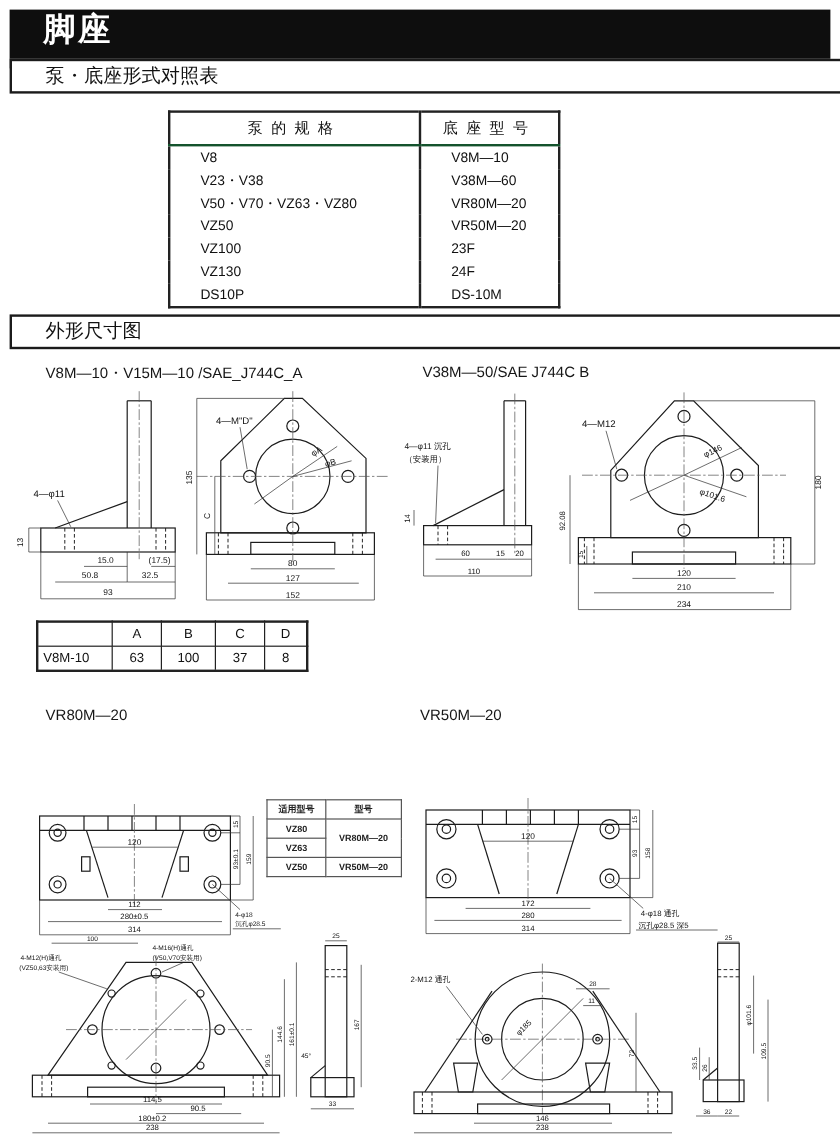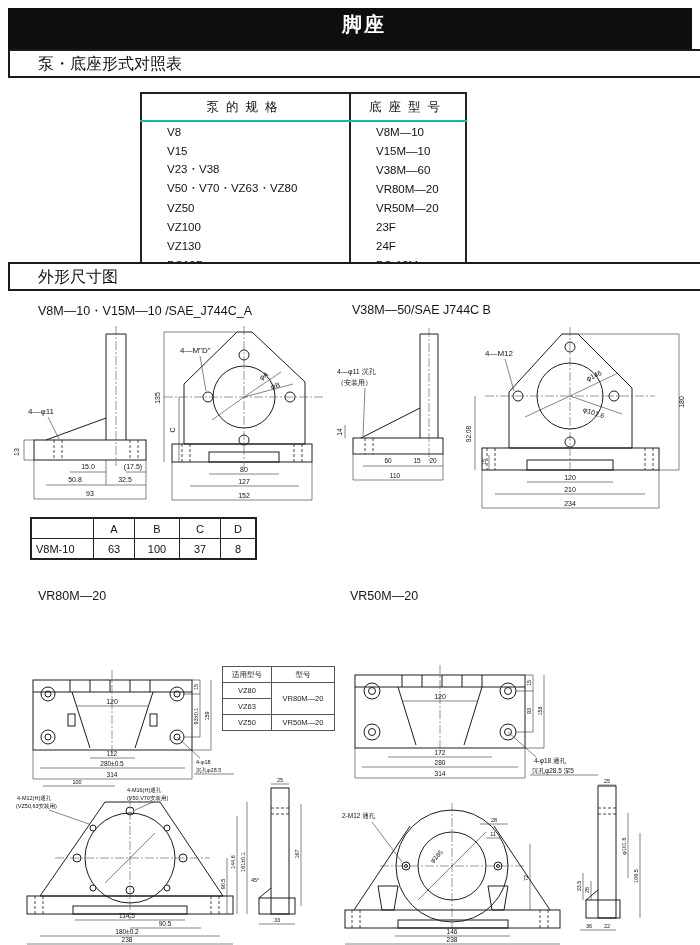--- a/index.html
+++ b/index.html
@@ -1,35 +1,35 @@
 <!DOCTYPE html>
 <html><head>
 <meta charset="utf-8">
 <style>
   html,body{margin:0;padding:0;background:#e9e9e9;}
   .page{position:relative;width:700px;height:945px;background:#ffffff;
         font-family:"Liberation Sans","DejaVu Sans",sans-serif;color:#111;overflow:hidden;}
   .titlebar{position:absolute;left:8px;top:8px;width:656px;height:49px;background:#0e0e0e;
-        color:#fff;font-size:20px;font-weight:bold;line-height:33px;padding-left:28px;letter-spacing:2px;text-align:center;}
+        color:#fff;font-size:27px;font-weight:bold;line-height:33px;padding-left:28px;letter-spacing:2px;}
   .secbox{position:absolute;left:8px;width:666px;height:25px;border:2px solid #1b1b1b;
         font-size:16px;line-height:25px;padding-left:28px;background:#fff;}
   .sec1{top:49px;} .sec2{top:262px;}
   table{border-collapse:collapse;}
   .pumpTable{position:absolute;left:140px;top:92px;border:2px solid #222;font-size:11.5px;}
   .pumpTable th{width:205px;height:24px;font-weight:normal;font-size:12.5px;letter-spacing:7px;
-        text-align:center;border-bottom:2px solid #14b8a6;}
+        text-align:center;border-bottom:2px solid #14532d;}
   .pumpTable th+th{width:112px;}
   .pumpTable td{height:17px;padding-left:25px;}
   .pumpTable td:first-child,.pumpTable th:first-child{border-right:2px solid #222;}
   .abcdTable{position:absolute;left:30px;top:517px;border:2px solid #222;font-size:11px;text-align:center;}
   .abcdTable th,.abcdTable td{border:1px solid #222;height:17px;font-weight:normal;}
   .abcdTable td:first-child{width:56px;text-align:left;padding-left:4px;}
   .abcdTable .ca{width:38px}.abcdTable .cb{width:42px}.abcdTable .cc{width:38px}.abcdTable .cd{width:32px}
   .modelTable{position:absolute;left:222px;top:666px;border:1px solid #444;font-size:7.5px;text-align:center;color:#222;}
-  .modelTable th,.modelTable td{border:1px solid #555;height:13px;font-weight:normal;}
+  .modelTable th,.modelTable td{border:1px solid #555;height:13px;font-weight:bold;}
   .modelTable th:first-child,.modelTable td:first-child{width:46px;}
   .modelTable th+th{width:60px;}
   .dlabel{position:absolute;font-size:12.5px;color:#161616;}
   svg{position:absolute;overflow:visible;}
   .s{stroke:#1c1c1c;stroke-width:1;fill:none;}
   .sd{stroke:#1c1c1c;stroke-width:0.8;fill:none;stroke-dasharray:3 2;}
   .cl{stroke:#555;stroke-width:0.6;fill:none;stroke-dasharray:9 2 2 2;}
   .d{stroke:#333;stroke-width:0.6;fill:none;}
   text{fill:#111;font-family:"Liberation Sans","DejaVu Sans",sans-serif;}
   .t8{font-size:8px;}.t7{font-size:7px;}.t6{font-size:6.5px;}.t55{font-size:5.5px;}
@@ -46,24 +46,20 @@
 
   <table class="pumpTable">
     <tbody>
         <tr>
       <th>泵的规格</th>
       <th>底座型号</th>
     </tr>
     <tr>
           <td>V8</td>
           <td>V8M—10</td>
-        </tr>
-    <tr>
-          <td>V15</td>
-          <td>V15M—10</td>
         </tr>
     <tr>
           <td>V23・V38</td>
           <td>V38M—60</td>
         </tr>
     <tr>
           <td>V50・V70・VZ63・VZ80</td>
           <td>VR80M—20</td>
         </tr>
     <tr>

